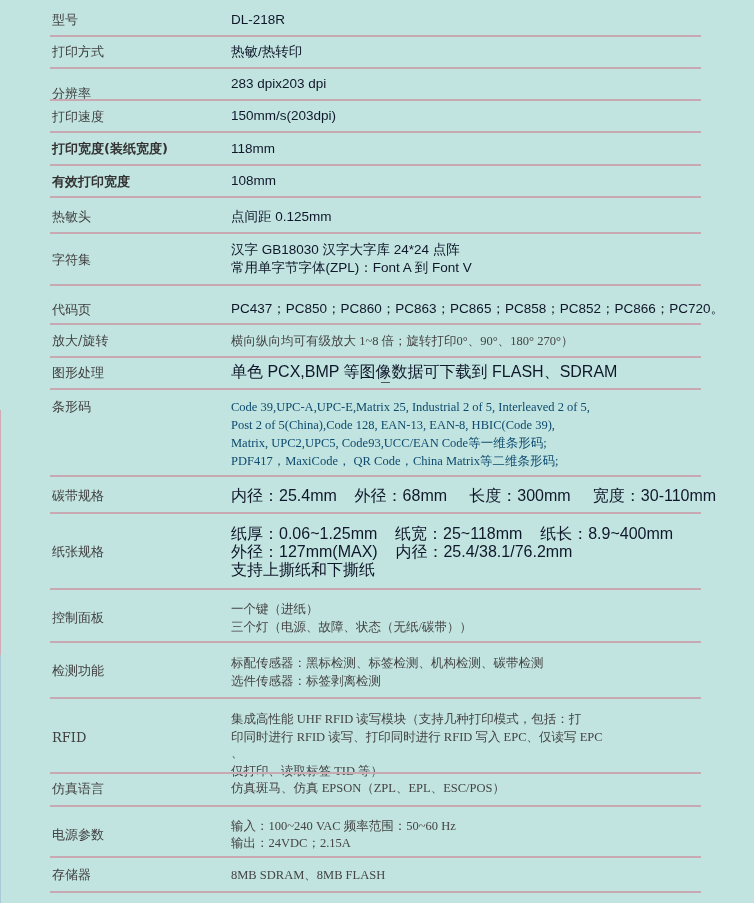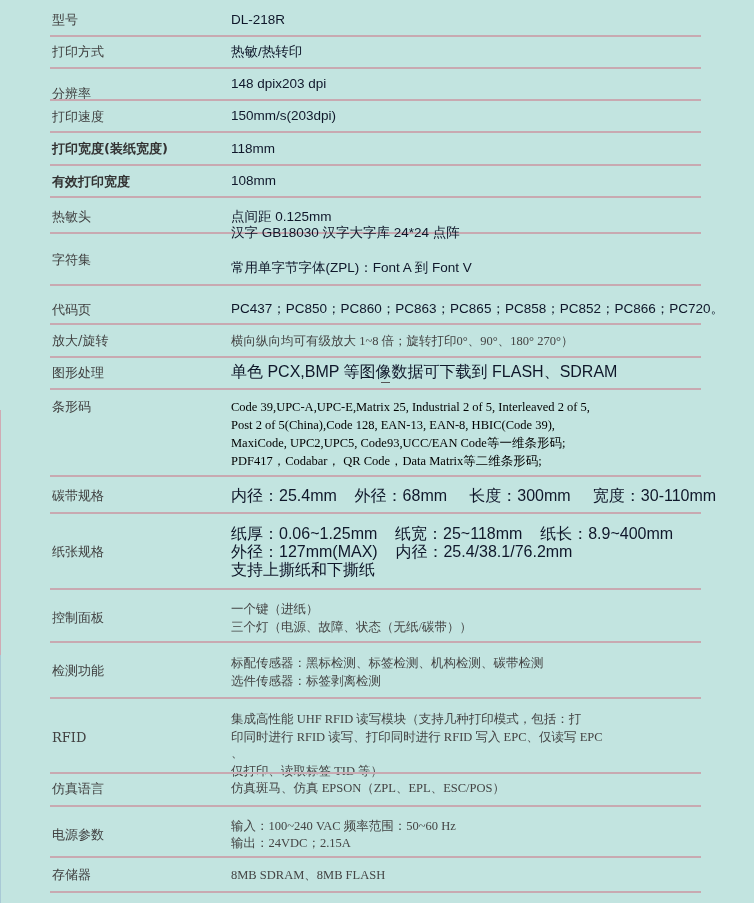--- a/index.html
+++ b/index.html
@@ -25,21 +25,21 @@
   }
   .label.bold { font-family: "DejaVu Sans", "Liberation Sans", sans-serif; font-weight: bold; color: #333; font-size: 13px; text-align: right; }
   .value {
     position: absolute; left: 231px;
     font-size: 13px; line-height: 18px;
     color: #0f172a;
     white-space: pre;
   }
   .value.sans { font-family: "Liberation Sans", "DejaVu Sans", sans-serif; font-size: 13.5px; }
   .value.serif { font-family: "Liberation Serif", "DejaVu Serif", serif; font-size: 12.5px; color: #444; }
-  .value.mono { font-family: "Liberation Serif", "DejaVu Serif", serif; font-size: 12.5px; color: #000000; line-height: 18.5px; }
+  .value.mono { font-family: "Liberation Serif", "DejaVu Serif", serif; font-size: 12.5px; color: #0c4a6e; line-height: 18.5px; }
   .value.sm { font-size: 16px; }
   .dash { position: absolute; left: 381px; top: 382px; width: 9px; height: 1px; background: #555; }
 </style>
 </head>
 <body>
 
 <div class="edge" style="top:410px;height:245px;background:#d0aab4;"></div>
 <div class="edge" style="top:655px;height:248px;background:#a9c9d6;"></div>
 
 <div>
@@ -51,21 +51,21 @@
   <div class="sep" style="top:35px"></div>
 
   <div>
     <div class="label" style="top:43px">打印方式</div>
     <div class="value sans" style="top:43px">热敏/热转印</div>
   </div>
   <div class="sep" style="top:67px"></div>
 
   <div>
     <div class="label" style="top:85px">分辨率</div>
-    <div class="value sans" style="top:75px">148 dpix203 dpi</div>
+    <div class="value sans" style="top:75px">283 dpix203 dpi</div>
   </div>
   <div class="sep" style="top:99px"></div>
 
   <div>
     <div class="label" style="top:108px">打印速度</div>
     <div class="value sans" style="top:107px">150mm/s(203dpi)</div>
   </div>
   <div class="sep" style="top:131px"></div>
 
   <div>
@@ -81,21 +81,21 @@
   <div class="sep" style="top:196px"></div>
 
   <div>
     <div class="label" style="top:208px">热敏头</div>
     <div class="value sans" style="top:208px">点间距 0.125mm</div>
   </div>
   <div class="sep" style="top:232px"></div>
 
   <div>
     <div class="label" style="top:251px">字符集</div>
-    <div class="value sans" style="top:224px">汉字 GB18030 汉字大字库 24*24 点阵</div>
+    <div class="value sans" style="top:241px">汉字 GB18030 汉字大字库 24*24 点阵</div>
     <div class="value sans" style="top:259px">常用单字节字体(ZPL)：Font A 到 Font V</div>
   </div>
   <div class="sep" style="top:284px"></div>
 
   <div>
     <div class="label" style="top:301px">代码页</div>
     <div class="value sans" style="top:300px">PC437；PC850；PC860；PC863；PC865；PC858；PC852；PC866；PC720。</div>
   </div>
   <div class="sep" style="top:323px"></div>
 
@@ -109,22 +109,22 @@
     <div class="label" style="top:364px">图形处理</div>
     <div class="value sans sm" style="top:363px">单色 PCX,BMP 等图像数据可下载到 FLASH、SDRAM</div>
   </div>
   <div class="dash"></div>
   <div class="sep" style="top:388px"></div>
 
   <div>
     <div class="label" style="top:398px">条形码</div>
     <div class="value mono" style="top:398px">Code 39,UPC-A,UPC-E,Matrix 25, Industrial 2 of 5, Interleaved 2 of 5,</div>
     <div class="value mono" style="top:416px">Post 2 of 5(China),Code 128, EAN-13, EAN-8, HBIC(Code 39),</div>
-    <div class="value mono" style="top:434px">MaxiCode, UPC2,UPC5, Code93,UCC/EAN Code等一维条形码;</div>
-    <div class="value mono" style="top:452px">PDF417，Codabar， QR Code，Data Matrix等二维条形码;</div>
+    <div class="value mono" style="top:434px">Matrix, UPC2,UPC5, Code93,UCC/EAN Code等一维条形码;</div>
+    <div class="value mono" style="top:452px">PDF417，MaxiCode， QR Code，China Matrix等二维条形码;</div>
   </div>
   <div class="sep" style="top:475px"></div>
 
   <div>
     <div class="label" style="top:487px">碳带规格</div>
     <div class="value sans sm" style="top:487px">内径：25.4mm    外径：68mm     长度：300mm     宽度：30-110mm</div>
   </div>
   <div class="sep" style="top:512px"></div>
 
   <div>

